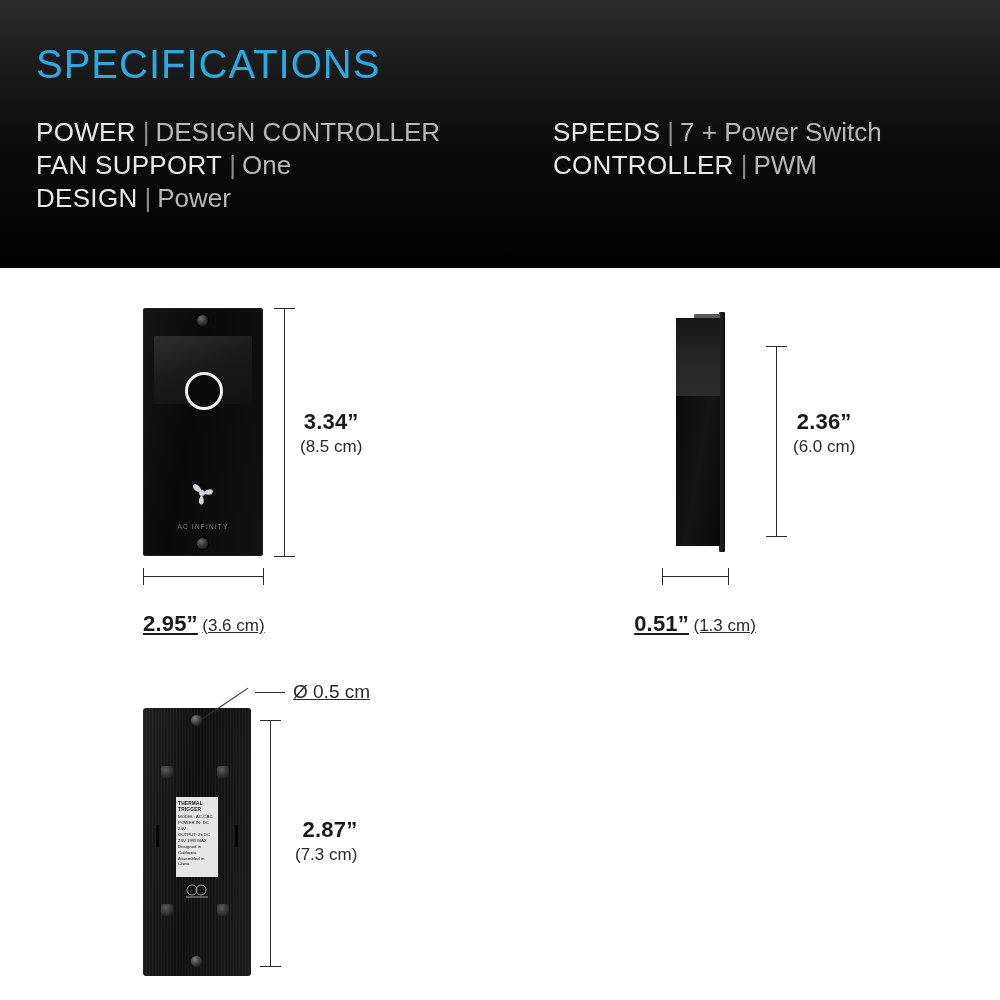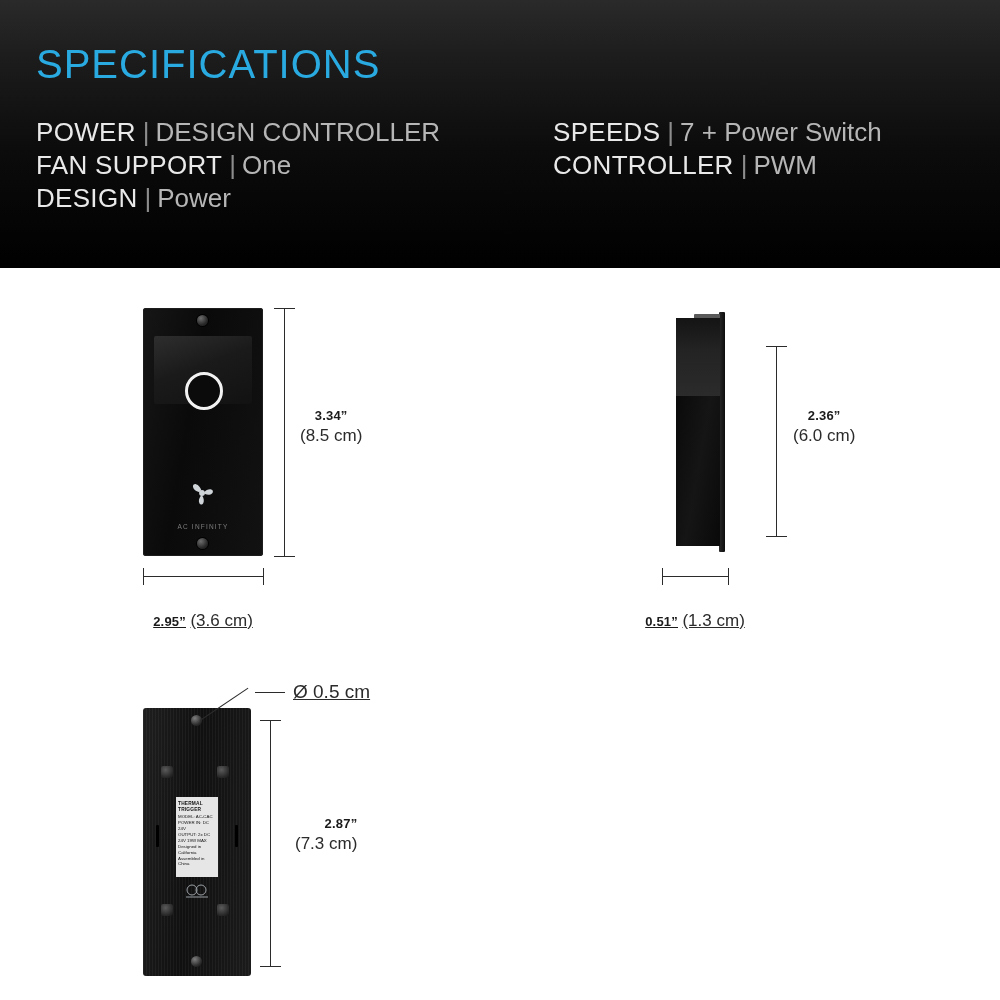--- a/index.html
+++ b/index.html
@@ -56,21 +56,21 @@
   }
 
   
   .dim {
     position: absolute;
     color: #1a1a1a;
     text-align: center;
     line-height: 1.28;
     white-space: nowrap;
   }
-  .dim .big { font-size: 13px; font-weight: bold; letter-spacing: 0.2px; }
+  .dim .big { font-size: 22px; font-weight: bold; letter-spacing: 0.2px; }
   .dim .small { font-size: 17px; font-weight: normal; color: #2b2b2b; }
   .dim-inline .big, .dim-inline .small { display: inline; text-decoration: underline; }
 
   
   .rule-v { position: absolute; background: #2b2b2b; width: 1px; }
   .rule-h { position: absolute; background: #2b2b2b; height: 1px; }
   .tick-h { position: absolute; background: #2b2b2b; height: 1px; }
   .tick-v { position: absolute; background: #2b2b2b; width: 1px; }
   .leader { position: absolute; background: #2b2b2b; height: 1px; }
 

